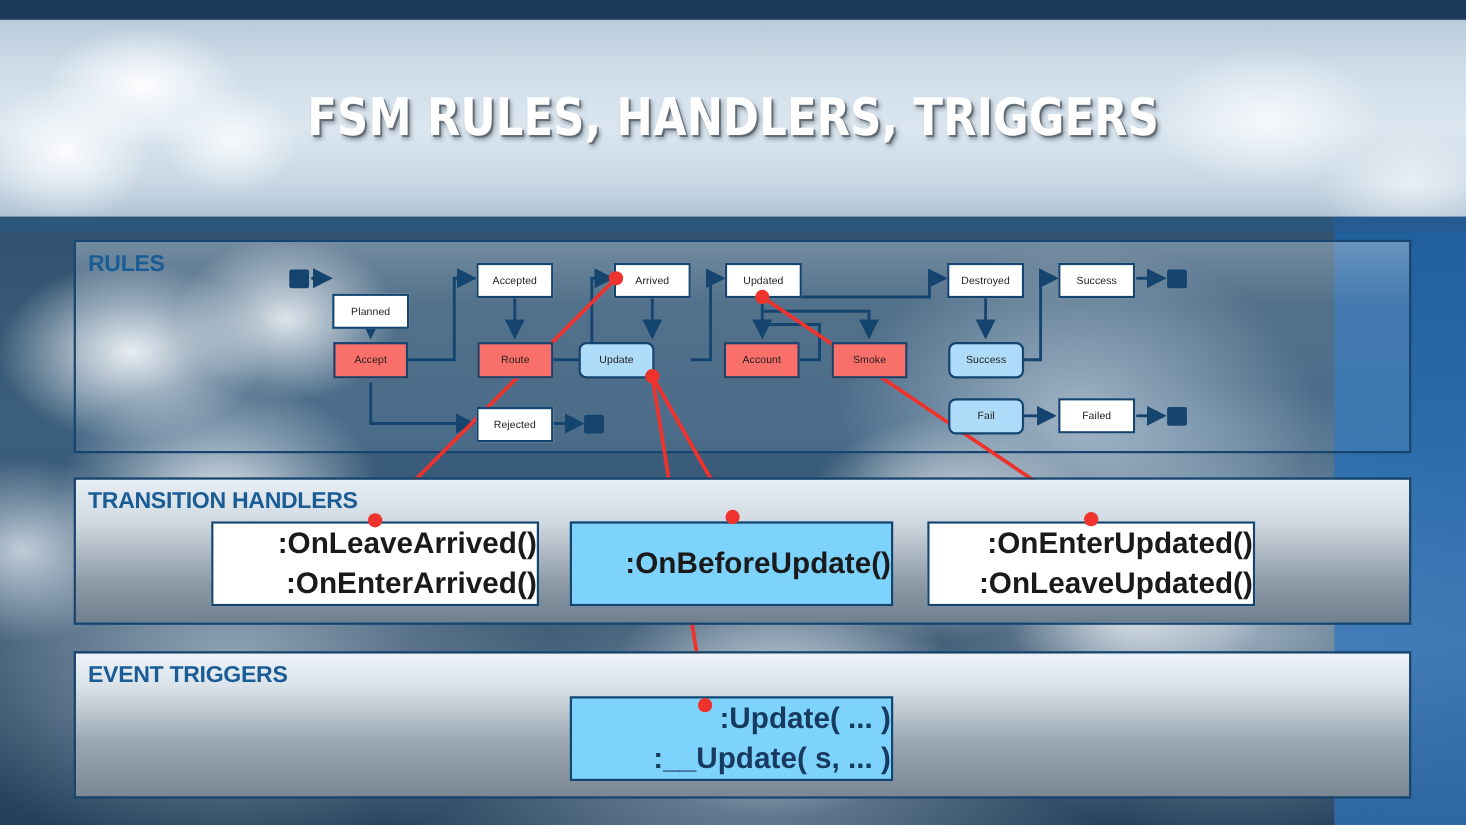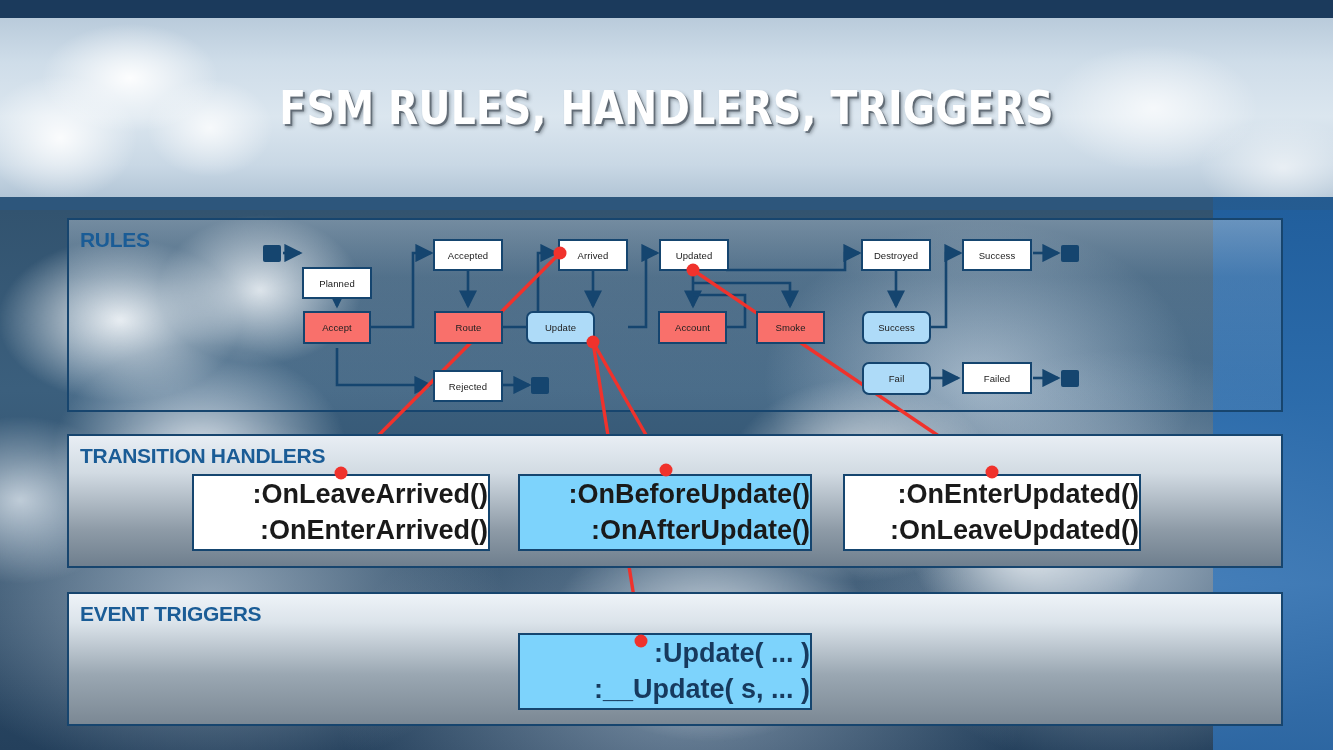--- a/index.html
+++ b/index.html
@@ -196,21 +196,20 @@
   <div class="panel" id="panel-handlers"></div>
   <div class="panel-label" style="left:80px;top:444px;">TRANSITION HANDLERS</div>
 
   <div class="callout white" style="left:192px;top:474px;width:298px;height:77px;">
     <span class="ln">:OnLeaveArrived()</span>
     <span class="ln">:OnEnterArrived()</span>
   </div>
 
   <div class="callout blue" style="left:518px;top:474px;width:294px;height:77px;">
     <span class="ln">:OnBeforeUpdate()</span>
-    <span class="ln">:OnAfterUpdate()</span>
   </div>
 
   <div class="callout white" style="left:843px;top:474px;width:298px;height:77px;">
     <span class="ln">:OnEnterUpdated()</span>
     <span class="ln">:OnLeaveUpdated()</span>
   </div>
 
   <div class="panel" id="panel-triggers"></div>
   <div class="panel-label" style="left:80px;top:602px;">EVENT TRIGGERS</div>
 

